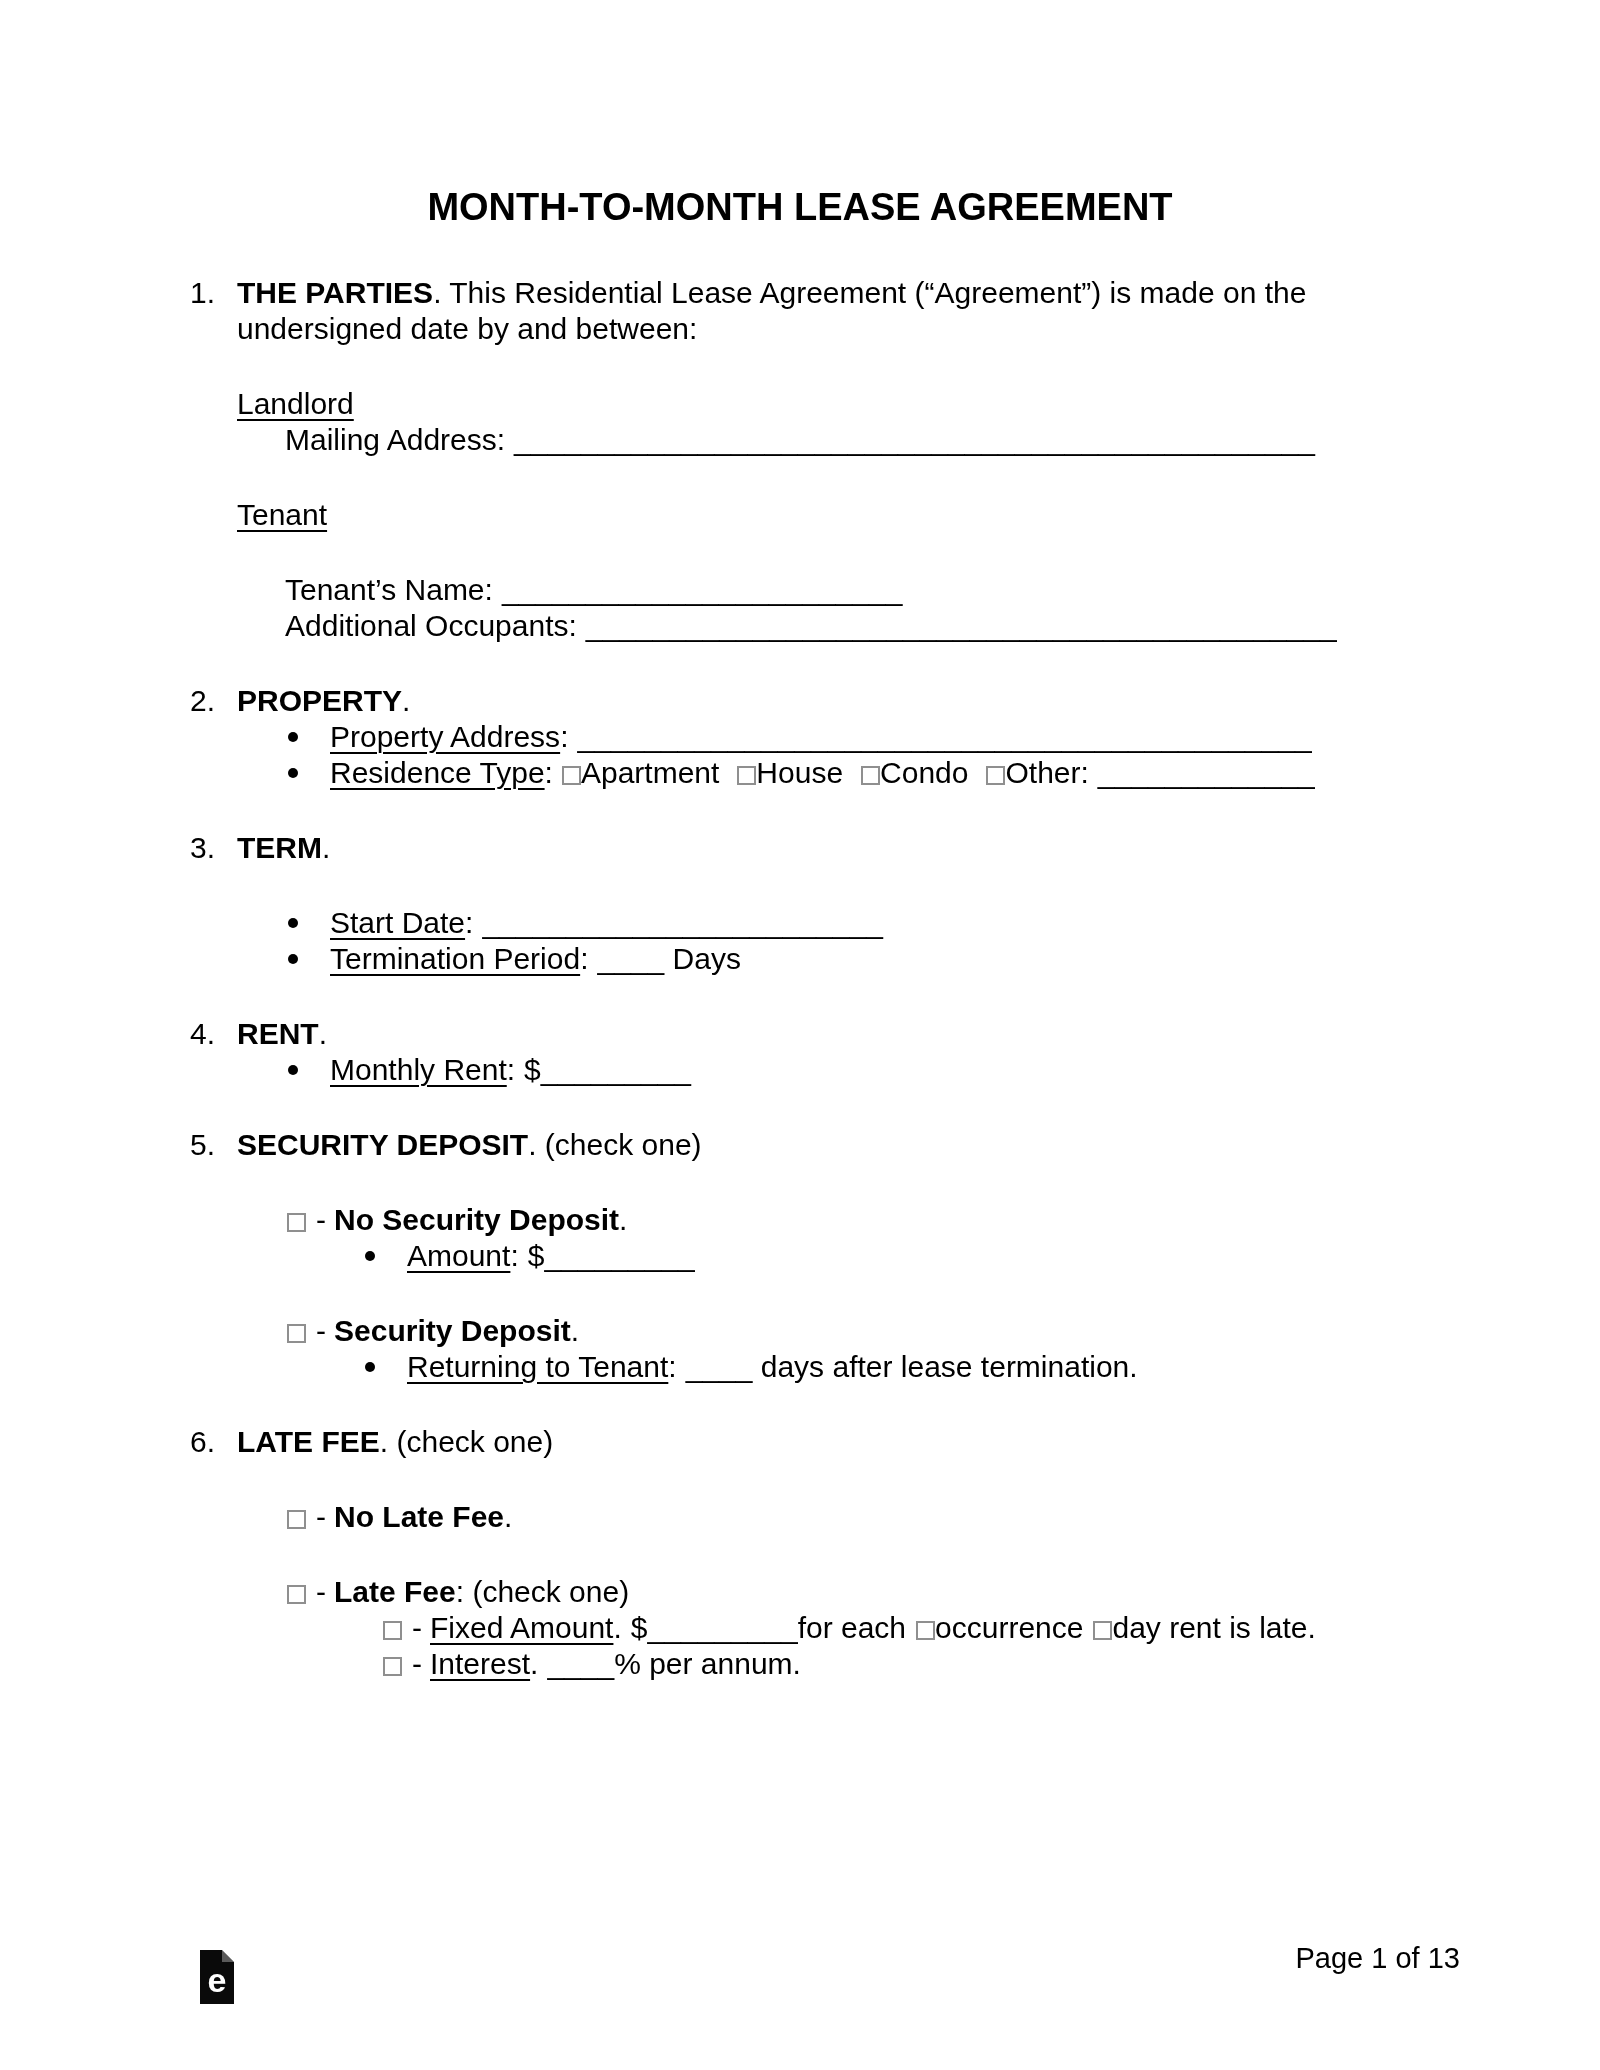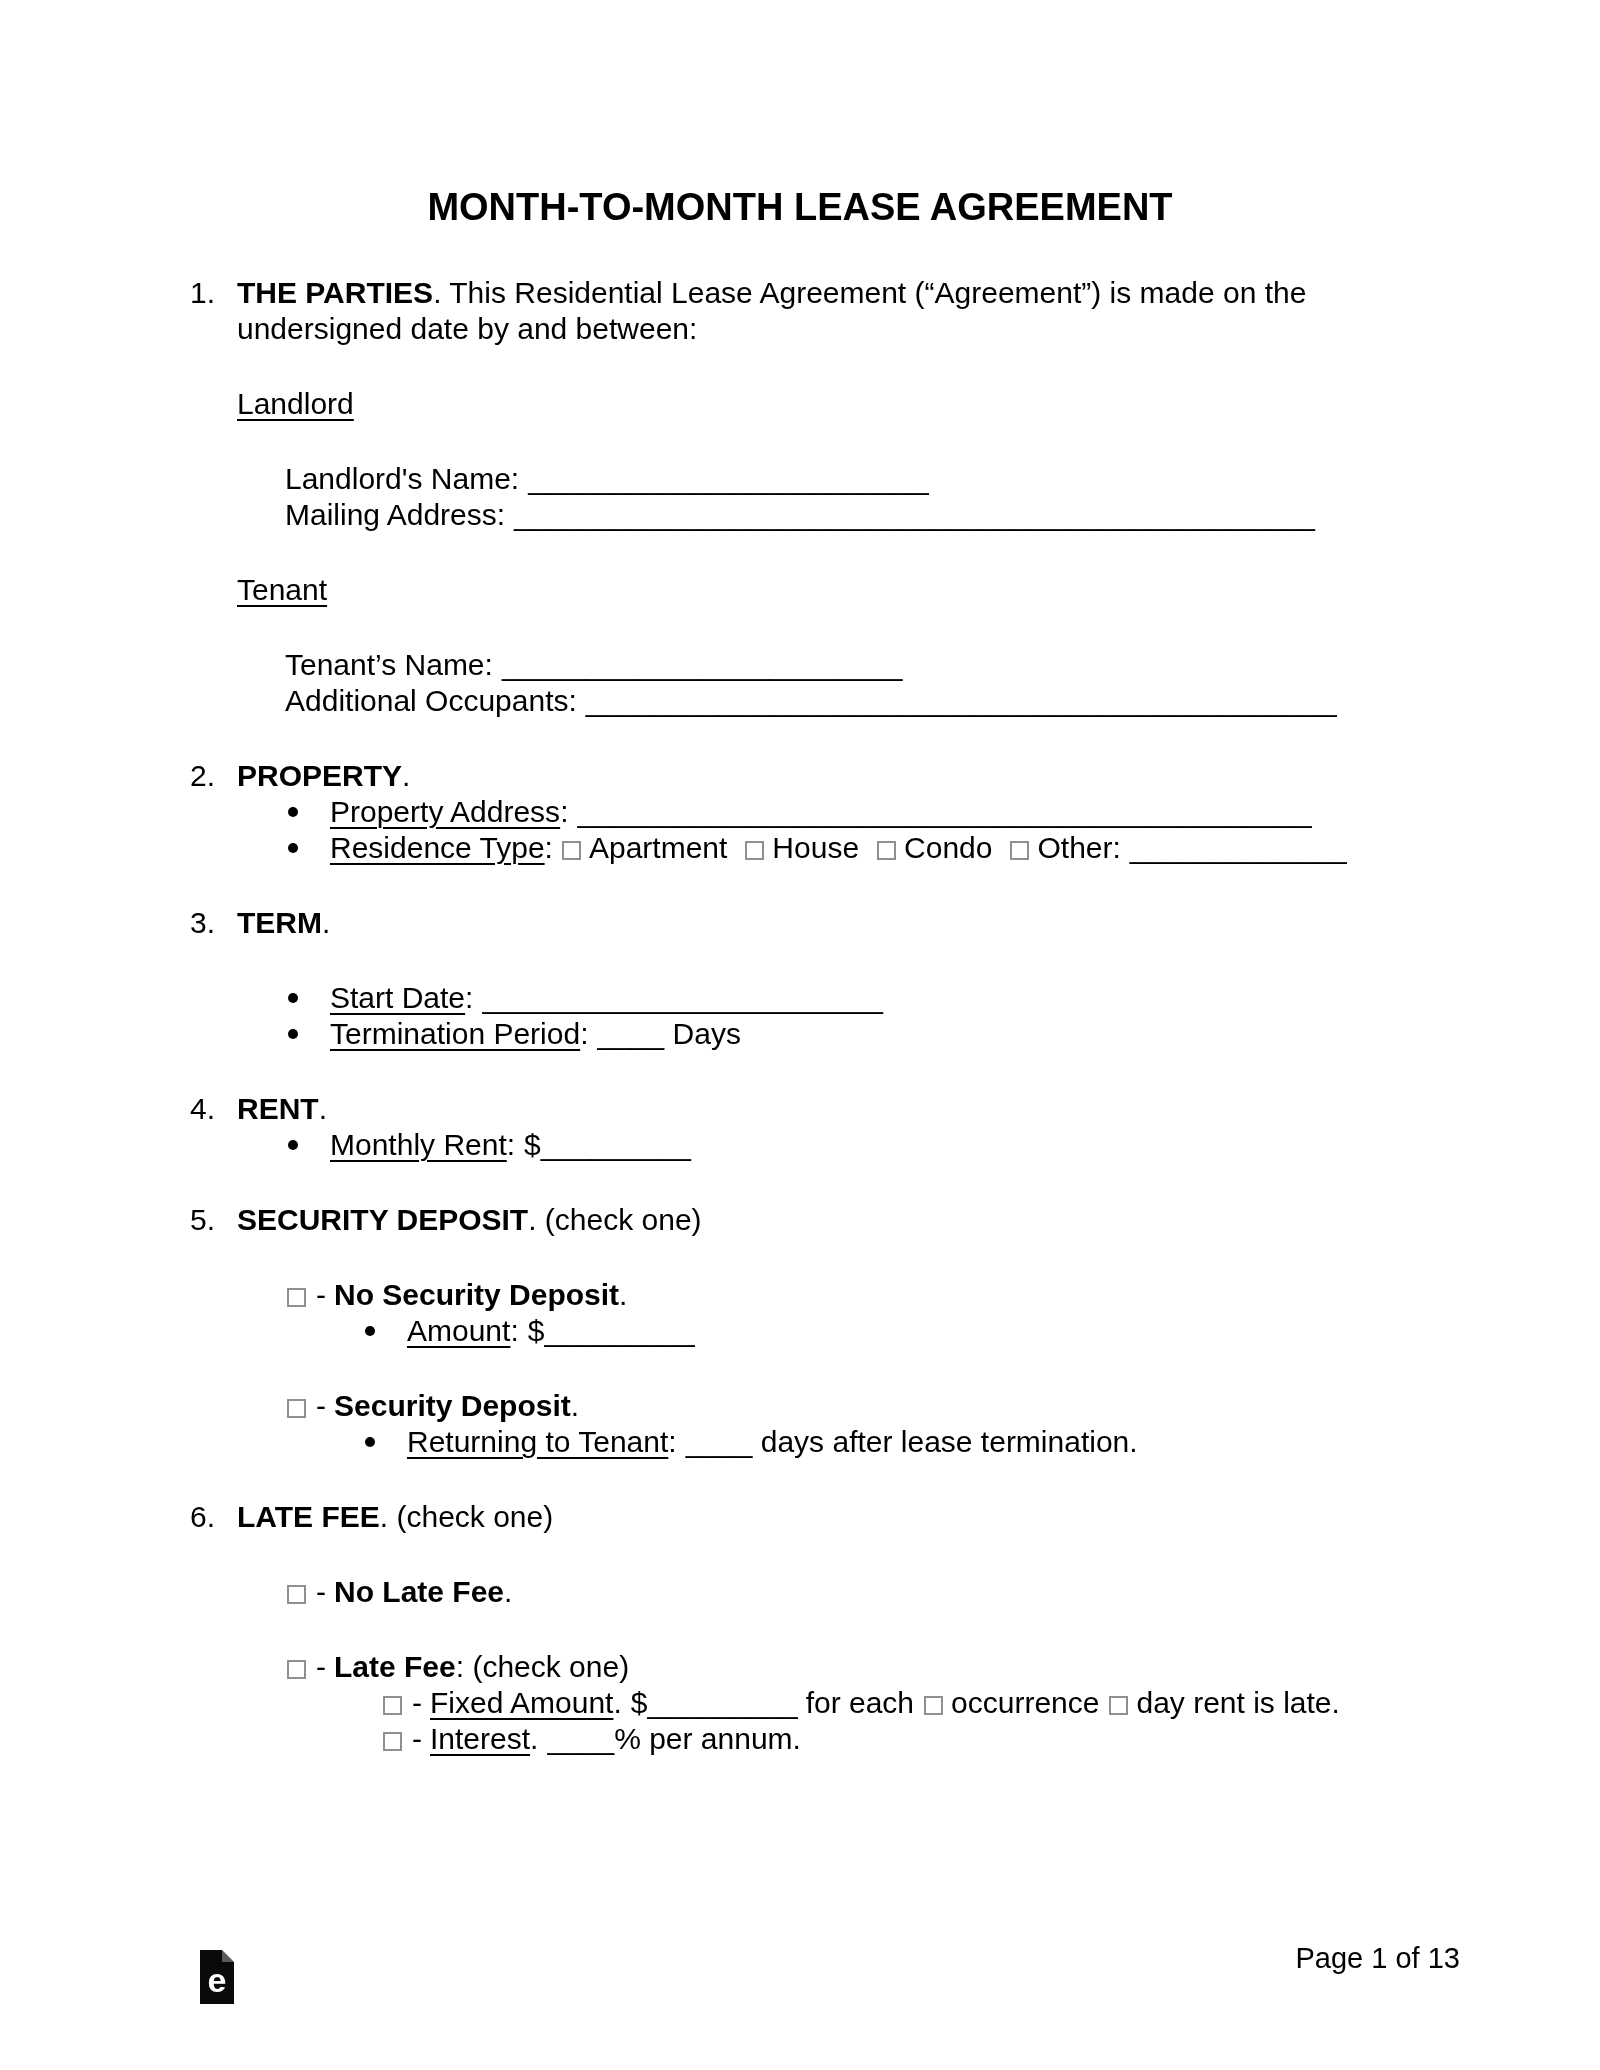--- a/index.html
+++ b/index.html
@@ -65,21 +65,21 @@
     width:15px; height:15px;
     border:2px solid #8f8f8f;
     background:#fff;
     vertical-align:-2px;
   }
   .dash{margin:0 8px 0 10px;}
   .u{text-decoration:underline; text-underline-offset:5px; text-decoration-thickness:2px;}
   .blank{margin-left:9px; letter-spacing:0;}
   .gap-l{margin-left:18px;}
   .mid-cb{margin-left:10px;}
-  .after-cb{margin-left:8px;}
+  .after-cb{}
   b{font-weight:bold;}
   .footer-logo{
     position:absolute;
     left:200px; top:1950px;
     width:34px; height:54px;
     background:#0a0a0a;
     display:flex; align-items:center; justify-content:center;
   }
   .fold-white{
     position:absolute; top:0; right:0;
@@ -115,23 +115,20 @@
 <div class="page">
 
   <div class="title">MONTH-TO-MONTH LEASE AGREEMENT</div>
 
   <div class="para intro">
     <span class="num">1.</span><b>THE PARTIES</b><span>. This Residential Lease Agreement (“Agreement”) is made on the undersigned date by and between:</span>
   </div>
 
   <div class="line ulab gap">Landlord</div>
 
-  <div class="line ind1 gap">
-    <span>Landlord's Name:</span><span class="blank">________________________</span>
-  </div>
   <div class="line ind1">
     <span>Mailing Address:</span><span class="blank">________________________________________________</span>
   </div>
 
   <div class="line ulab gap">Tenant</div>
 
   <div class="line ind1 gap">
     <span>Tenant’s Name:</span><span class="blank">________________________</span>
   </div>
   <div class="line ind1">

